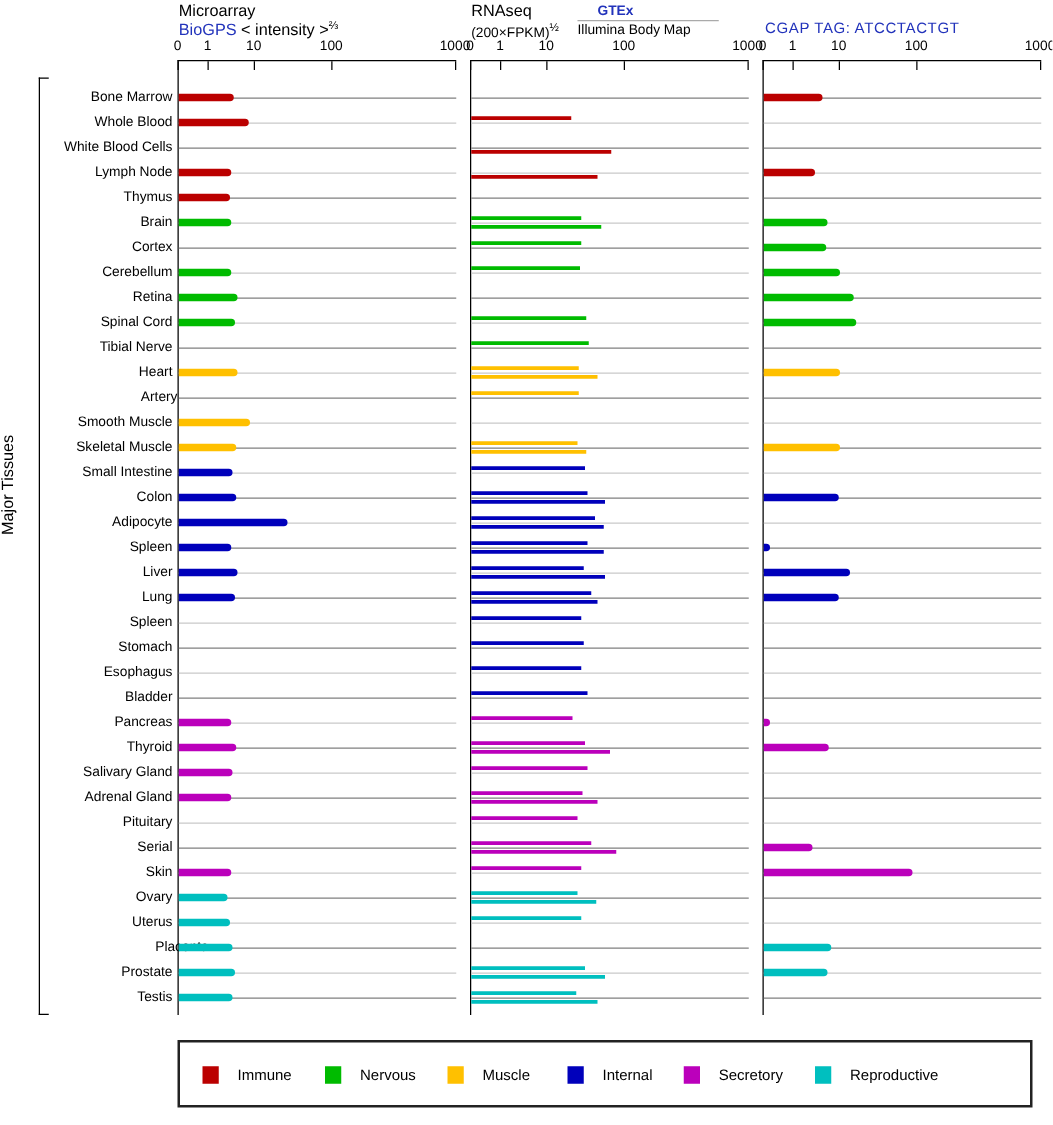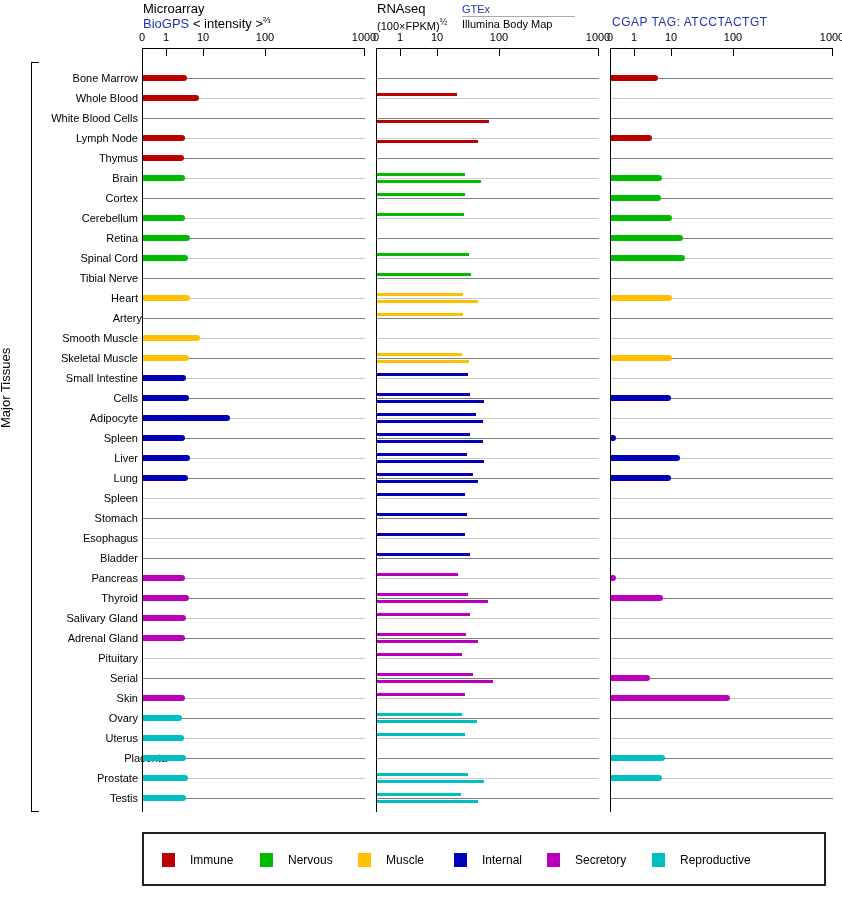--- a/index.html
+++ b/index.html
@@ -41,23 +41,23 @@
   <div class="ylab">Major Tissues</div>
 
   <div class="abs hdr-title" style="left:143px;top:1px;">Microarray</div>
   <div class="abs hdr-sub" style="left:143px;top:15px;white-space:nowrap;">
     <span class="link">BioGPS</span>
     <span>&lt; intensity &gt;</span><sup>⅔</sup>
   </div>
 
   <div class="abs hdr-title" style="left:377px;top:1px;">RNAseq</div>
   <div class="abs hdr-small" style="left:377px;top:17px;white-space:nowrap;">
-    <span>(100×FPKM)</span><sup>½</sup>
+    <span>(200×FPKM)</span><sup>½</sup>
   </div>
-  <div class="abs hdr-small link" style="left:462px;top:3px;">GTEx</div>
+  <div class="abs hdr-small link" style="left:478px;top:3px;font-weight:bold;">GTEx</div>
   <div class="gtex-sep" style="left:462px;top:16px;width:113px;"></div>
   <div class="abs hdr-small" style="left:462px;top:18px;white-space:nowrap;">Illumina Body Map</div>
 
   <div class="abs link" style="left:612px;top:15px;font-size:12px;letter-spacing:0.5px;white-space:nowrap;">CGAP TAG: ATCCTACTGT</div>
 
   <div id="plot">
       <div class="axis-line" style="left:142px;top:48px;width:223px;height:1px;"></div>
       <div class="axis-line" style="left:142px;top:48px;width:1px;height:764px;"></div>
       <div class="tick" style="left:142px;top:49px;"></div>
       <div class="tick-num" style="left:142px;top:31px;">0</div>
@@ -186,21 +186,21 @@
       <div class="bar-thin" style="left:377px;top:353px;width:85px;background:#FFC000;"></div>
       <div class="bar-thin" style="left:377px;top:360px;width:92px;background:#FFC000;"></div>
       <div class="grid dark" style="left:611px;top:358px;width:222px;"></div>
       <div class="bar-thick" style="left:611px;top:355px;width:61px;background:#FFC000;"></div>
       <div class="row-label" style="left:0px;top:371px;">Small Intestine</div>
       <div class="grid light" style="left:143px;top:378px;width:222px;"></div>
       <div class="bar-thick" style="left:143px;top:375px;width:43px;background:#0000BB;"></div>
       <div class="grid light" style="left:377px;top:378px;width:222px;"></div>
       <div class="bar-thin" style="left:377px;top:373px;width:91px;background:#0000BB;"></div>
       <div class="grid light" style="left:611px;top:378px;width:222px;"></div>
-      <div class="row-label" style="left:0px;top:391px;">Cells</div>
+      <div class="row-label" style="left:0px;top:391px;">Colon</div>
       <div class="grid dark" style="left:143px;top:398px;width:222px;"></div>
       <div class="bar-thick" style="left:143px;top:395px;width:46px;background:#0000BB;"></div>
       <div class="grid dark" style="left:377px;top:398px;width:222px;"></div>
       <div class="bar-thin" style="left:377px;top:393px;width:93px;background:#0000BB;"></div>
       <div class="bar-thin" style="left:377px;top:400px;width:107px;background:#0000BB;"></div>
       <div class="grid dark" style="left:611px;top:398px;width:222px;"></div>
       <div class="bar-thick" style="left:611px;top:395px;width:60px;background:#0000BB;"></div>
       <div class="row-label" style="left:0px;top:411px;">Adipocyte</div>
       <div class="grid light" style="left:143px;top:418px;width:222px;"></div>
       <div class="bar-thick" style="left:143px;top:415px;width:87px;background:#0000BB;"></div>

